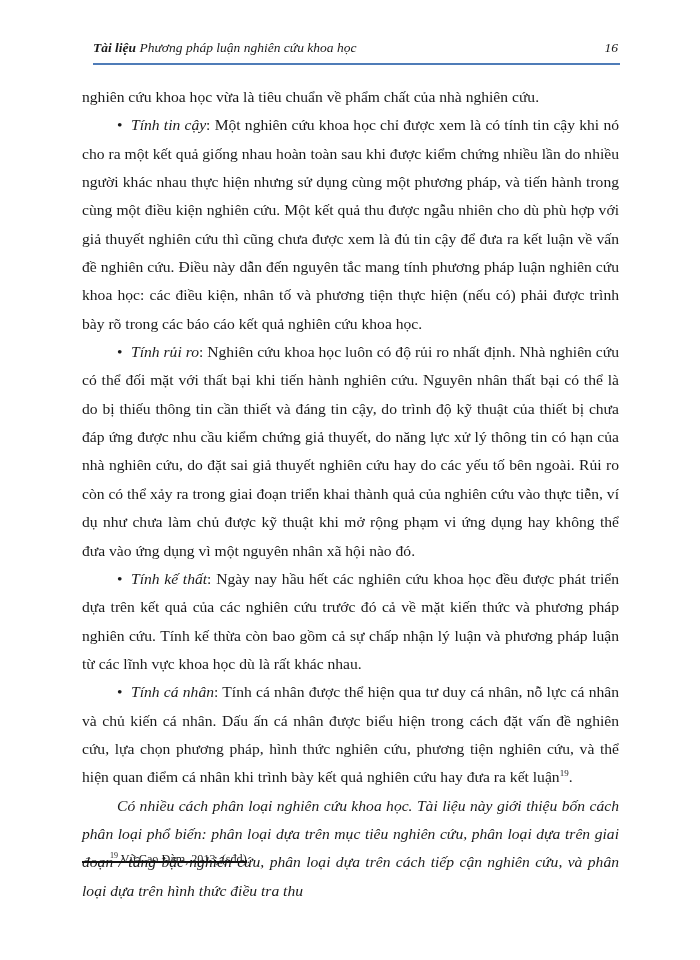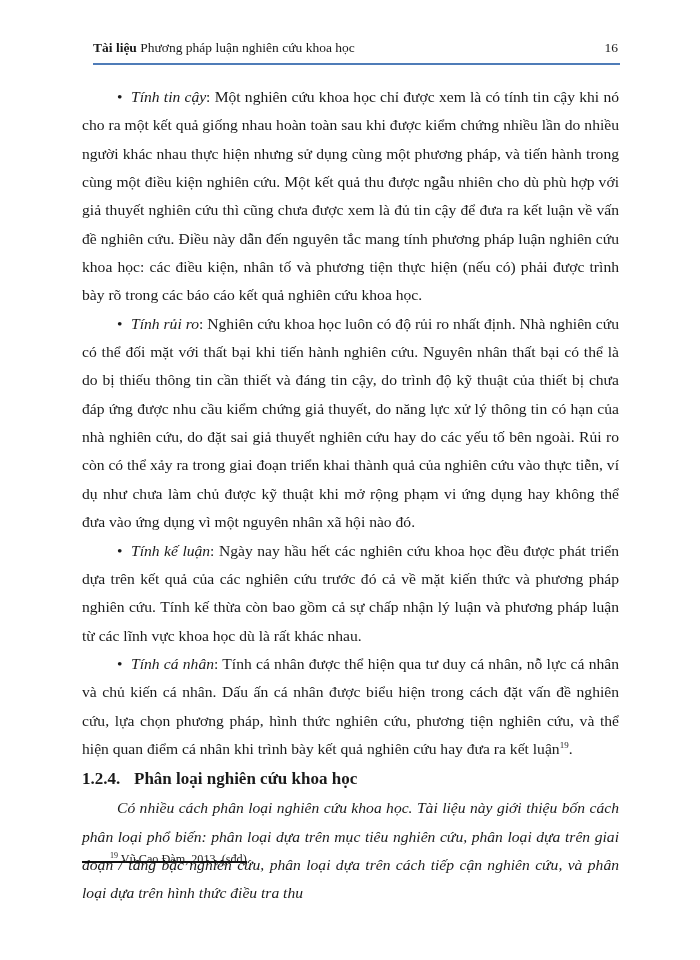--- a/index.html
+++ b/index.html
@@ -1,19 +1,19 @@
 <!DOCTYPE html>
 <html><head>
 <meta charset="utf-8">
 <style>
   html, body { margin: 0; padding: 0; background: #ffffff; }
   body { width: 700px; height: 960px; position: relative; overflow: hidden;
          font-family: "Liberation Serif", "DejaVu Serif", serif; color: #1a1a1a; }
   .header { position: absolute; left: 93px; top: 40px; width: 527px; height: 22px;
-            font-size: 13.5px; }
+            font-size: 13.5px; font-style: italic; }
   .header .title-bold { font-weight: bold; }
   .header .page-num { position: absolute; right: 2px; top: 0; }
   .header-rule { position: absolute; left: 93px; top: 63px; width: 527px; height: 1.5px;
                  background: #4f7cb8; }
   .body-text { position: absolute; left: 82px; top: 83px; width: 537px;
                font-size: 15.6px; line-height: 28.35px; text-align: justify; }
   .body-text p { margin: 0; }
   .bullet-para { text-indent: 35px; }
   .bullet-dot { display: inline-block; width: 14px; text-indent: 0; }
   .term { font-weight: normal; font-style: italic; }
@@ -32,40 +32,38 @@
 <div class="header">
   <span class="title-bold">Tài liệu</span><span> Phương pháp luận nghiên cứu khoa học</span>
   <span class="page-num">16</span>
 </div>
 <div class="header-rule"></div>
 
 <div class="highlight" style="left:387px; top:302px; width:313px; height:19px;"></div>
 <div class="highlight" style="left:164px; top:321px; width:82px; height:24px;"></div>
 
 <div class="body-text">
+  <p>nghiên cứu khoa học vừa là tiêu chuẩn về phẩm chất của nhà nghiên cứu.</p>
 
   <p class="bullet-para">
     <span class="bullet-dot">•</span><span class="term">Tính tin cậy</span><span>: Một nghiên cứu khoa học chỉ được xem là có tính tin cậy khi nó cho ra một kết quả giống nhau hoàn toàn sau khi được kiểm chứng nhiều lần do nhiều người khác nhau thực hiện nhưng sử dụng cùng một phương pháp, và tiến hành trong cùng một điều kiện nghiên cứu. Một kết quả thu được ngẫu nhiên cho dù phù hợp với giả thuyết nghiên cứu thì cũng chưa được xem là đủ tin cậy để đưa ra kết luận về vấn đề nghiên cứu. Điều này dẫn đến nguyên tắc mang tính phương pháp luận nghiên cứu khoa học: các điều kiện, nhân tố và phương tiện thực hiện (nếu có) phải được trình bày rõ trong các báo cáo kết quả nghiên cứu khoa học.</span>
   </p>
 
   <p class="bullet-para">
     <span class="bullet-dot">•</span><span class="term">Tính rủi ro</span><span>: Nghiên cứu khoa học luôn có độ rủi ro nhất định. Nhà nghiên cứu có thể đối mặt với thất bại khi tiến hành nghiên cứu. Nguyên nhân thất bại có thể là do bị thiếu thông tin cần thiết và đáng tin cậy, do trình độ kỹ thuật của thiết bị chưa đáp ứng được nhu cầu kiểm chứng giả thuyết, do năng lực xử lý thông tin có hạn của nhà nghiên cứu, do đặt sai giả thuyết nghiên cứu hay do các yếu tố bên ngoài. Rủi ro còn có thể xảy ra trong giai đoạn triển khai thành quả của nghiên cứu vào thực tiễn, ví dụ như chưa làm chủ được kỹ thuật khi mở rộng phạm vi ứng dụng hay không thể đưa vào ứng dụng vì một nguyên nhân xã hội nào đó.</span>
   </p>
 
   <p class="bullet-para">
-    <span class="bullet-dot">•</span><span class="term">Tính kế luận</span><span>: Ngày nay hầu hết các nghiên cứu khoa học đều được phát triển dựa trên kết quả của các nghiên cứu trước đó cả về mặt kiến thức và phương pháp nghiên cứu. Tính kế thừa còn bao gồm cả sự chấp nhận lý luận và phương pháp luận từ các lĩnh vực khoa học dù là rất khác nhau.</span>
+    <span class="bullet-dot">•</span><span class="term">Tính kế thất</span><span>: Ngày nay hầu hết các nghiên cứu khoa học đều được phát triển dựa trên kết quả của các nghiên cứu trước đó cả về mặt kiến thức và phương pháp nghiên cứu. Tính kế thừa còn bao gồm cả sự chấp nhận lý luận và phương pháp luận từ các lĩnh vực khoa học dù là rất khác nhau.</span>
   </p>
 
   <p class="bullet-para">
     <span class="bullet-dot">•</span><span class="term">Tính cá nhân</span><span>: Tính cá nhân được thể hiện qua tư duy cá nhân, nỗ lực cá nhân và chủ kiến cá nhân. Dấu ấn cá nhân được biểu hiện trong cách đặt vấn đề nghiên cứu, lựa chọn phương pháp, hình thức nghiên cứu, phương tiện nghiên cứu, và thể hiện quan điểm cá nhân khi trình bày kết quả nghiên cứu hay đưa ra kết luận</span><sup>19</sup><span>.</span>
   </p>
 
-  <h2 class="heading">
-    <span class="num">1.2.4.</span><span>Phân loại nghiên cứu khoa học</span>
-  </h2>
 
   <p class="indent-para">Có nhiều cách phân loại nghiên cứu khoa học. Tài liệu này giới thiệu bốn cách phân loại phổ biến: phân loại dựa trên mục tiêu nghiên cứu, phân loại dựa trên giai đoạn / tầng bậc nghiên cứu, phân loại dựa trên cách tiếp cận nghiên cứu, và phân loại dựa trên hình thức điều tra thu</p>
 </div>
 
 <div class="footnote-rule"></div>
 <div class="footnote">
   <sup>19</sup><span> Vũ Cao Đàm, 2013, (sđd).</span>
 </div>
 
 </body></html>

